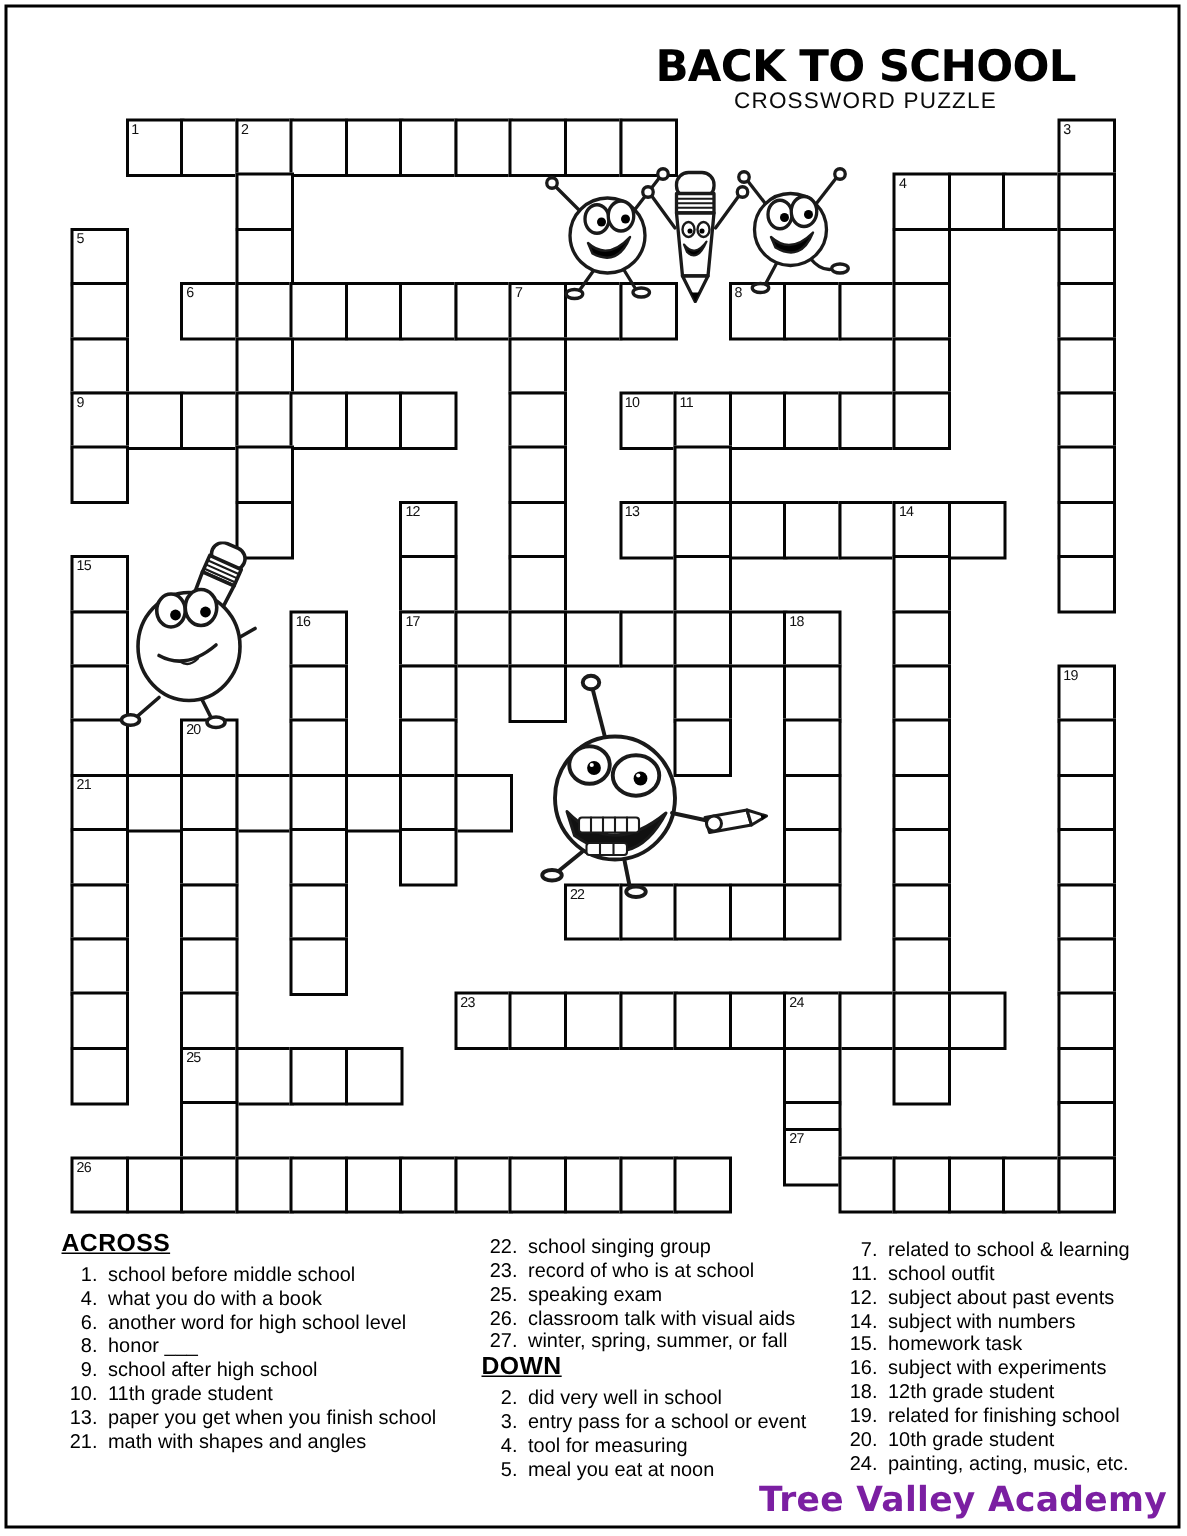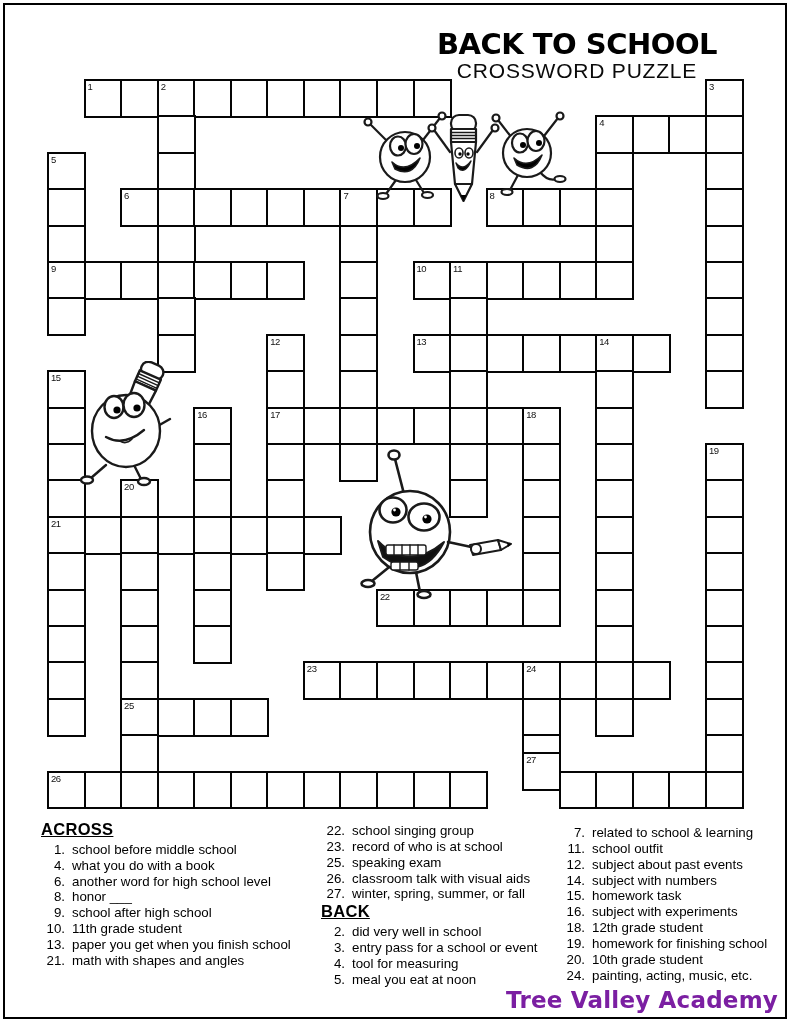--- a/index.html
+++ b/index.html
@@ -11,21 +11,21 @@
     position:absolute; left:3px; top:3px; width:779.5px; height:1012px;
     border:2.6px solid #000; pointer-events:none;
   }
   .title {
     position:absolute; left:427px; top:27px; width:300px; text-align:center;
     font-family:"DejaVu Sans", sans-serif; font-weight:900; font-size:29px;
     letter-spacing:-0.5px; color:#000; white-space:nowrap;
   }
   .subtitle {
     position:absolute; left:427px; top:59px; width:300px; text-align:center;
-    font-size:21px; letter-spacing:0.8px; color:#0a0a0a; white-space:nowrap;
+    font-size:15px; letter-spacing:0.8px; color:#0a0a0a; white-space:nowrap;
   }
   .cell {
     position:absolute; width:39.1px; height:38.9px; box-sizing:border-box;
     background:#fff; border:2.6px solid #050505;
   }
   .cellnum {
     position:absolute; top:0px; left:2px; font-size:9.5px; line-height:11px;
     letter-spacing:-0.5px; color:#111; font-family:"Liberation Sans", sans-serif;
   }
   .clue-col { position:absolute; font-size:13.3px; line-height:15.85px; color:#000; }
@@ -453,21 +453,21 @@
         <span class="ctext">speaking exam</span>
       </div>
       <div class="clue">
         <span class="cnum">26.</span>
         <span class="ctext">classroom talk with visual aids</span>
       </div>
       <div class="clue">
         <span class="cnum">27.</span>
         <span class="ctext">winter, spring, summer, or fall</span>
       </div>
-      <div class="clue-header">BACK</div>
+      <div class="clue-header">DOWN</div>
       <div class="clue">
         <span class="cnum">2.</span>
         <span class="ctext">did very well in school</span>
       </div>
       <div class="clue">
         <span class="cnum">3.</span>
         <span class="ctext">entry pass for a school or event</span>
       </div>
       <div class="clue">
         <span class="cnum">4.</span>
@@ -502,21 +502,21 @@
       <div class="clue">
         <span class="cnum">16.</span>
         <span class="ctext">subject with experiments</span>
       </div>
       <div class="clue">
         <span class="cnum">18.</span>
         <span class="ctext">12th grade student</span>
       </div>
       <div class="clue">
         <span class="cnum">19.</span>
-        <span class="ctext">homework for finishing school</span>
+        <span class="ctext">related for finishing school</span>
       </div>
       <div class="clue">
         <span class="cnum">20.</span>
         <span class="ctext">10th grade student</span>
       </div>
       <div class="clue">
         <span class="cnum">24.</span>
         <span class="ctext">painting, acting, music, etc.</span>
       </div>
     </div>

